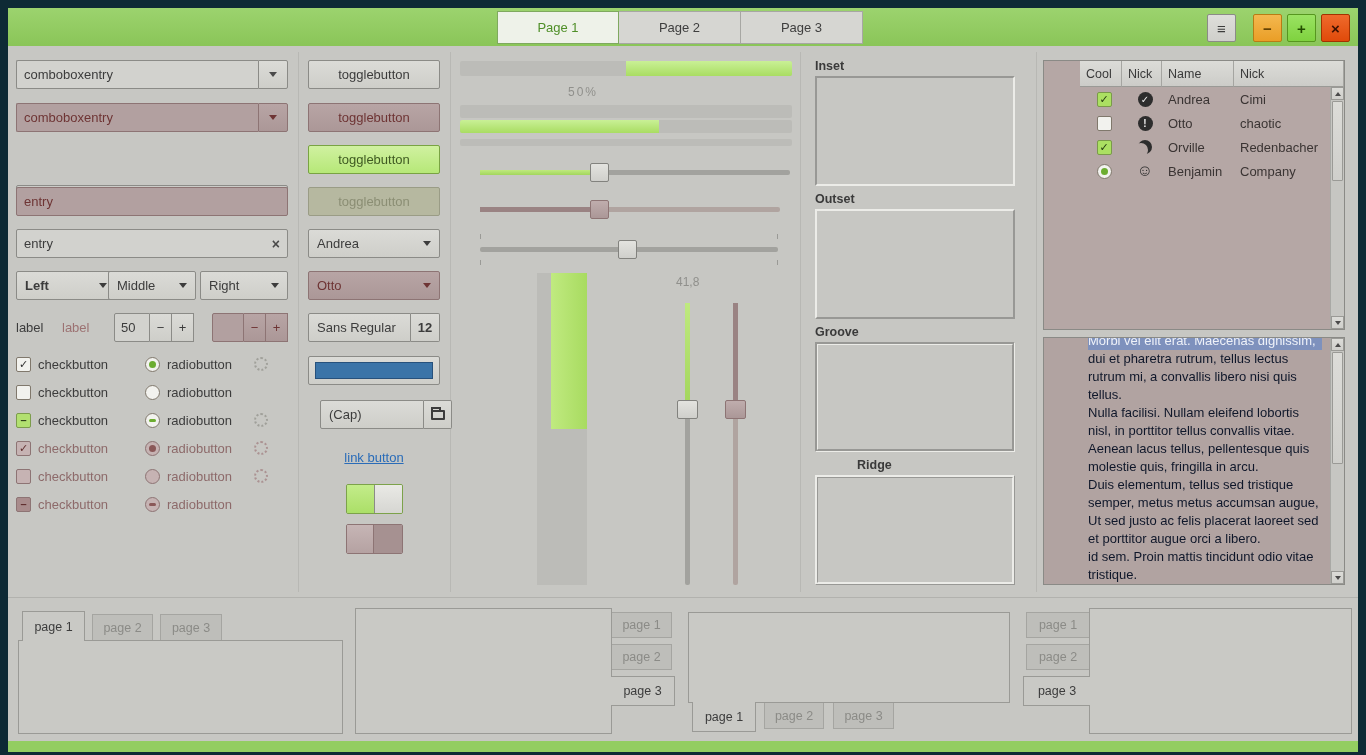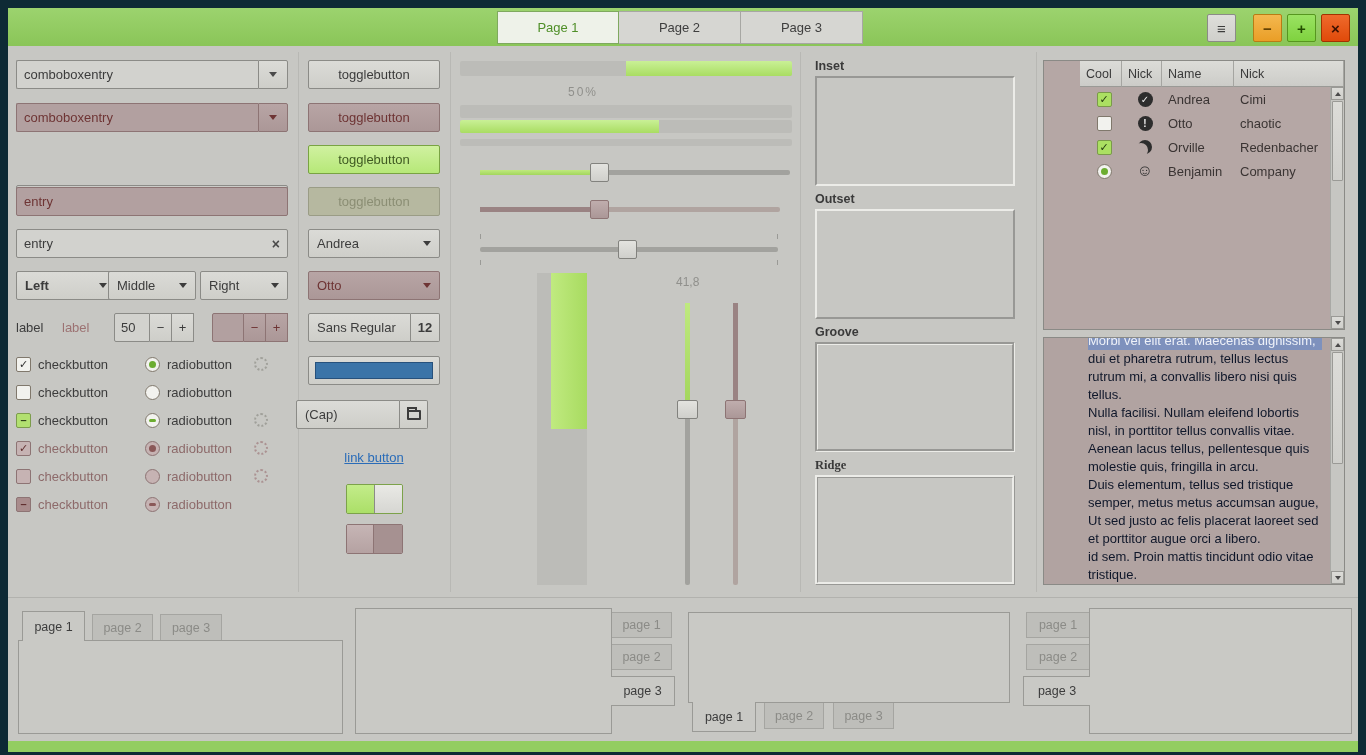--- a/index.html
+++ b/index.html
@@ -276,21 +276,21 @@
     <span>Otto</span>
       <span class="arr"></span>
   </div>
   <div class="flexrow" style="left:308px;top:313px;width:132px;height:29px;">
     <span class="fb-left">Sans Regular</span>
     <span class="fb-right" style="font-weight:bold;">12</span>
   </div>
   <div class="btn" style="left:308px;top:356px;width:132px;height:29px;">
     <span class="swatch"></span>
   </div>
-  <div class="flexrow" style="left:296px;top:400px;width:132px;height:29px;border-radius:8px;">
+  <div class="flexrow" style="left:320px;top:400px;width:132px;height:29px;border-radius:8px;">
     <span class="fb-left">(Cap)</span>
     <span class="fb-right" style="width:28px;">
         <span class="folder-icon"></span>
       </span>
   </div>
   <span class="link" style="left:308px;top:450px;width:132px;text-align:center;">link button</span>
   <div class="switch on" style="left:346px;top:484px;">
     <span class="sw-track-on"></span>
     <span class="sw-handle"></span>
   </div>
@@ -343,21 +343,21 @@
     <span class="tfill rose" style="left:8px;top:0;width:5px;height:100px;"></span>
     <span class="handle rose" style="left:0;top:97px;width:21px;height:19px;"></span>
   </div>
 
   <span class="frame-label" style="left:815px;top:59px;">Inset</span>
   <div class="frame-box" style="left:815px;top:76px;border:2px inset #ecece8;"></div>
   <span class="frame-label" style="left:815px;top:192px;">Outset</span>
   <div class="frame-box" style="left:815px;top:209px;border:2px outset #ecece8;"></div>
   <span class="frame-label" style="left:815px;top:325px;">Groove</span>
   <div class="frame-box" style="left:815px;top:342px;border:3px groove #ecece8;"></div>
-  <span class="frame-label" style="left:815px;top:458px;font-family:Liberation Serif, serif;">Ridge</span>
+  <span class="frame-label" style="left:857px;top:458px;">Ridge</span>
   <div class="frame-box" style="left:815px;top:475px;border:3px ridge #ecece8;"></div>
 
   <div class="abs" style="left:1043px;top:60px;width:302px;height:270px;background:#b5a7a5;border:1px solid #8a8a86;overflow:hidden;">
     <div class="tv-head">
       <span class="tv-hc" style="width:42px;">Cool</span>
       <span class="tv-hc" style="width:40px;">Nick</span>
       <span class="tv-hc" style="width:72px;">Name</span>
       <span class="tv-hc" style="flex:1;">Nick</span>
     </div>
     <div class="tv-row">

